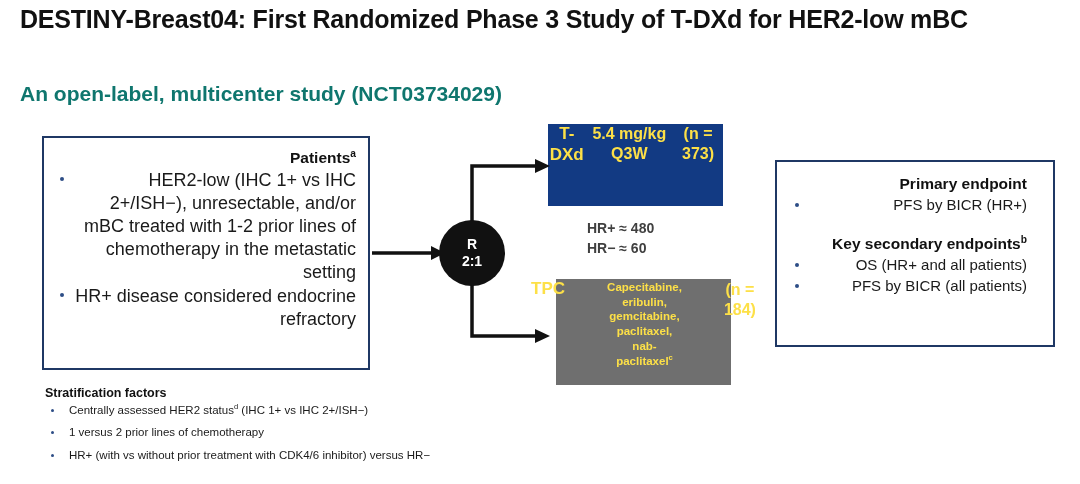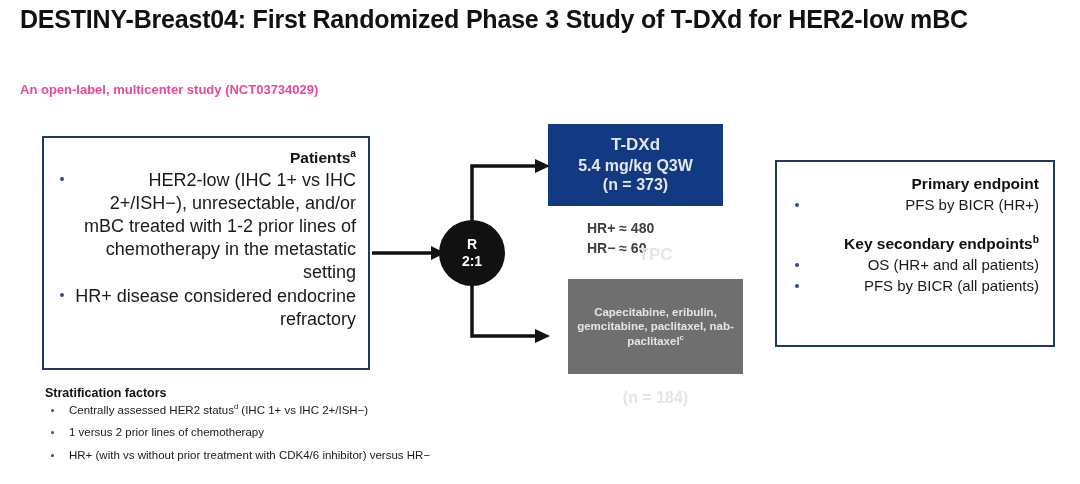--- a/index.html
+++ b/index.html
@@ -14,33 +14,33 @@
   .slide{position:absolute;inset:0;border-radius:19px;}
 
   
   .title{
     position:absolute;left:20px;top:4px;width:1010px;
     font-size:25px;font-weight:bold;line-height:1.2;
     color:#111111;letter-spacing:-0.2px;
   }
   .subtitle{
     position:absolute;left:20px;top:82px;
-    font-size:13px;font-weight:bold;
-    color:#ec4899;
+    font-size:21px;font-weight:bold;
+    color:#0f766e;
   }
 
   
   .box{position:absolute;box-sizing:border-box;text-align:right;}
   .outline-box{
     border:2px solid #1f3864;
     background:#ffffff;
   }
 
   .patients-box{left:42px;top:136px;width:328px;height:234px;padding:10px 12px 0 12px;}
-  .endpoints-box{left:775px;top:160px;width:280px;height:187px;padding:12px 14px 0 14px;}
+  .endpoints-box{left:775px;top:160px;width:280px;height:187px;padding:12px 26px 0 14px;}
 
   .box-heading{
     font-size:15.5px;font-weight:bold;color:#111;
     margin:0 0 2px 0;line-height:1.25;
   }
   .box-heading.second{margin-top:18px;}
 
   ul.bullets{list-style:none;margin:0;padding:0;}
   ul.bullets li{
     position:relative;padding-left:19px;
@@ -50,33 +50,33 @@
   ul.bullets li:before{
     content:"";position:absolute;left:4px;top:8px;
     width:4px;height:4px;border-radius:50%;background:#2d4d86;
   }
   .endpoints-box ul.bullets li{font-size:15px;line-height:1.35;}
 
   sup{font-size:0.66em;vertical-align:super;line-height:0;}
 
   
   .arm-box{
-    text-align:center;color:#e5e5e5;
-    display:flex;flex-direction:column;justify-content:center;
+    text-align:center;color:#fde047;
+    display:flex;flex-direction:row;justify-content:center;
   }
   .tdxd-box{
     left:548px;top:124px;width:175px;height:82px;
     background:#123a83;
   }
   .tdxd-line1{font-size:17px;font-weight:bold;line-height:1.22;}
   .tdxd-line2{font-size:16px;font-weight:bold;line-height:1.22;}
   .tdxd-line3{font-size:16px;font-weight:bold;line-height:1.22;}
 
   .tpc-box{
-    left:568px;top:279px;width:175px;height:95px;
+    left:556px;top:279px;width:175px;height:106px;
     background:#6f6f6f;
     gap:38px;
   }
   .tpc-title{font-size:17px;font-weight:bold;line-height:1.2;}
   .tpc-drugs{font-size:11.5px;font-weight:bold;line-height:1.28;padding:1px 4px 0 4px;}
   .tpc-n{font-size:16px;font-weight:bold;line-height:1.25;padding-top:1px;}
 
   
   .rand-node{
     position:absolute;left:439px;top:220px;width:66px;height:66px;

